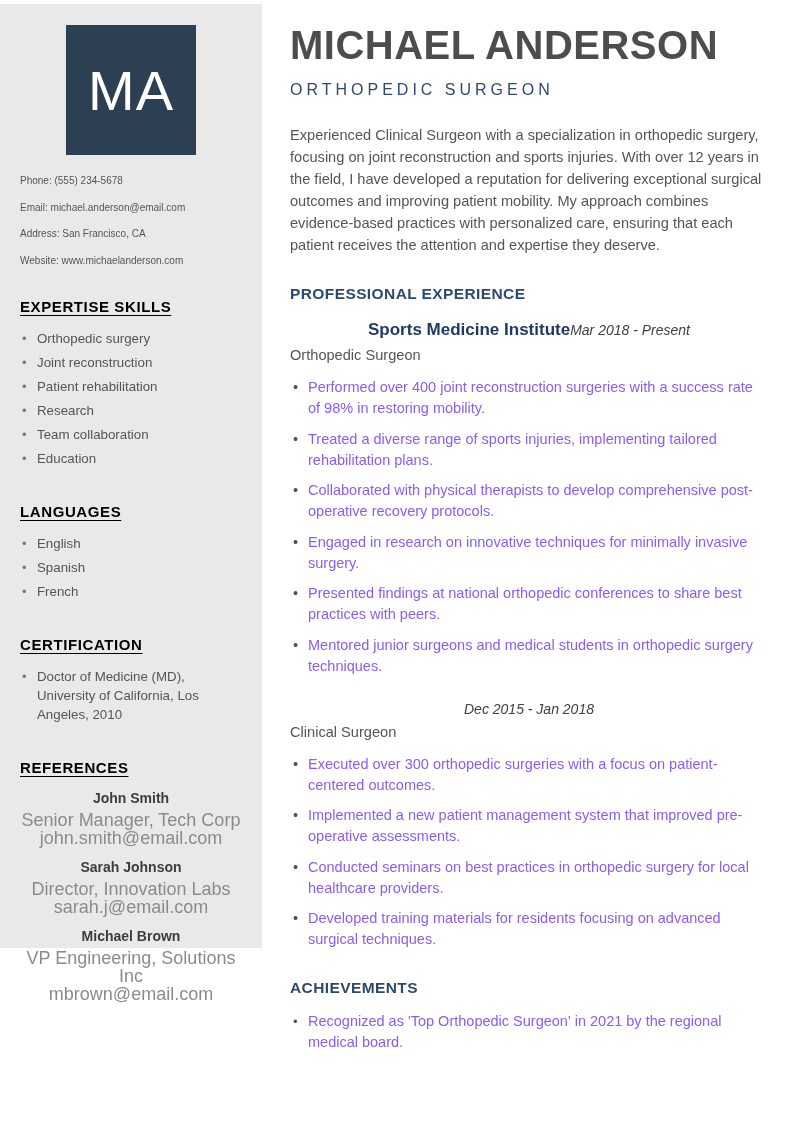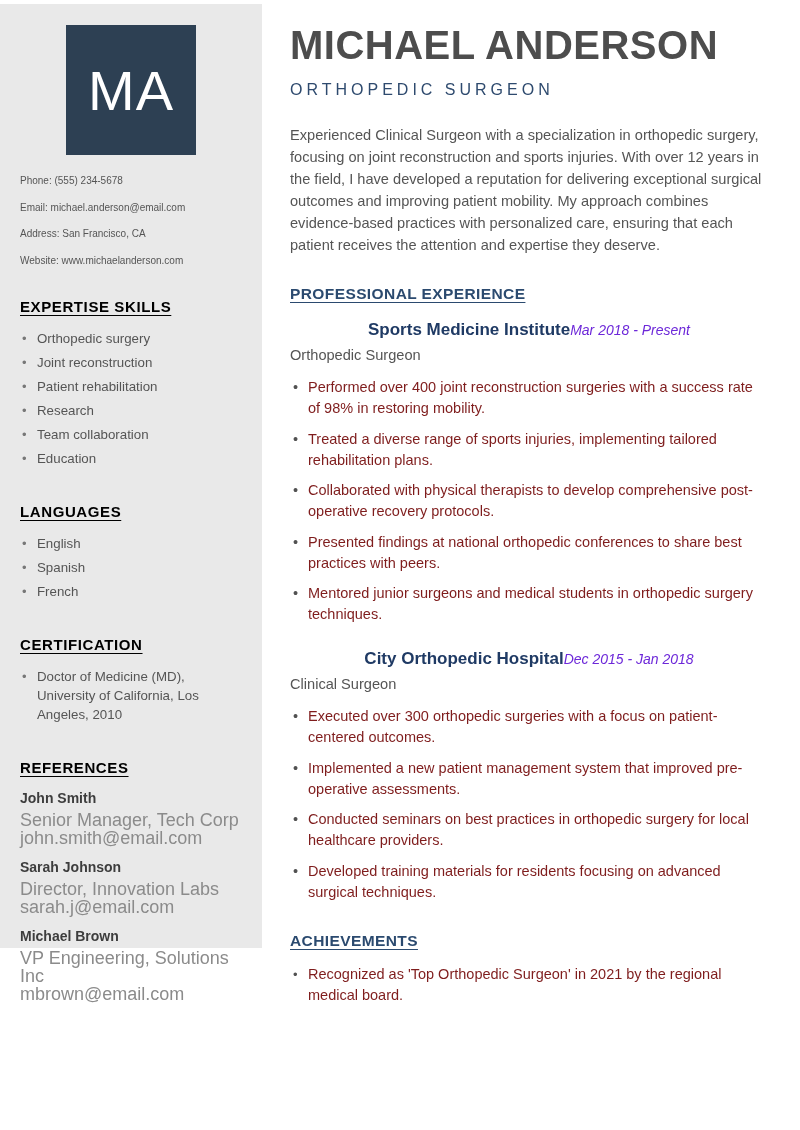--- a/index.html
+++ b/index.html
@@ -48,21 +48,21 @@
     font-size: 13.3px; color: #555555;
     line-height: 19px;
     padding: 0 0 5px 17px;
     margin: 0;
   }
   ul.side-list li::before {
     content: "\2022";
     position: absolute; left: 2px; top: 0;
     color: #777777; font-size: 13px;
   }
-  .ref-person { margin-bottom: 12px; }
+  .ref-person { margin-bottom: 12px; text-align: center; }
   .ref-name {
     font-size: 14px; font-weight: bold; color: #3d3d3d;
     margin: 0 0 4px 0; line-height: 17px;
   }
   .ref-detail {
     font-size: 18px; color: #8b8b8b; line-height: 18px;
   }
 
   
   .main {
@@ -82,43 +82,42 @@
   }
   .summary {
     margin-top: 25px;
     font-size: 14.6px; color: #555555;
     line-height: 22px;
   }
   .section-heading {
     margin: 29px 0 0 0;
     font-size: 15.5px; font-weight: bold;
     color: #2b4a6f;
-    text-decoration: underline;
     text-underline-offset: 3px;
     letter-spacing: 0.4px;
   }
   .job { margin-top: 17px; }
   .job + .job { margin-top: 24px; }
   .job-header {
     display: flex; justify-content: center; align-items: baseline;
   }
   .company {
     font-size: 17px; font-weight: bold; color: #1f3a64;
   }
   .dates {
-    font-size: 14px; font-style: italic; color: #6d28d9;
+    font-size: 14px; font-style: italic; color: #404040;
   }
   .role {
     margin-top: 7px;
     font-size: 14.6px; color: #555555;
   }
   ul.bullets { list-style: none; margin: 14px 0 0 0; padding: 0; }
   ul.bullets li {
     position: relative;
-    font-size: 14.5px; color: #7f1d1d;
+    font-size: 14.5px; color: #8b5cf6;
     line-height: 21px;
     padding-left: 18px;
     margin-bottom: 9.5px;
   }
   ul.bullets li::before {
     content: "\2022";
     position: absolute; left: 3px; top: 0;
     color: #515151;
   }
   ul.bullets.small li::before { font-size: 13px; }
@@ -203,28 +202,28 @@
     <div class="job">
       <div class="job-header">
         <span class="company">Sports Medicine Institute</span>
         <span class="dates">Mar 2018 - Present</span>
       </div>
       <div class="role">Orthopedic Surgeon</div>
       <ul class="bullets">
         <li>Performed over 400 joint reconstruction surgeries with a success rate of 98% in restoring mobility.</li>
         <li>Treated a diverse range of sports injuries, implementing tailored rehabilitation plans.</li>
         <li>Collaborated with physical therapists to develop comprehensive post-operative recovery protocols.</li>
+        <li>Engaged in research on innovative techniques for minimally invasive surgery.</li>
         <li>Presented findings at national orthopedic conferences to share best practices with peers.</li>
         <li>Mentored junior surgeons and medical students in orthopedic surgery techniques.</li>
       </ul>
     </div>
 
     <div class="job">
       <div class="job-header">
-        <span class="company">City Orthopedic Hospital</span>
         <span class="dates">Dec 2015 - Jan 2018</span>
       </div>
       <div class="role">Clinical Surgeon</div>
       <ul class="bullets">
         <li>Executed over 300 orthopedic surgeries with a focus on patient-centered outcomes.</li>
         <li>Implemented a new patient management system that improved pre-operative assessments.</li>
         <li>Conducted seminars on best practices in orthopedic surgery for local healthcare providers.</li>
         <li>Developed training materials for residents focusing on advanced surgical techniques.</li>
       </ul>
     </div>

